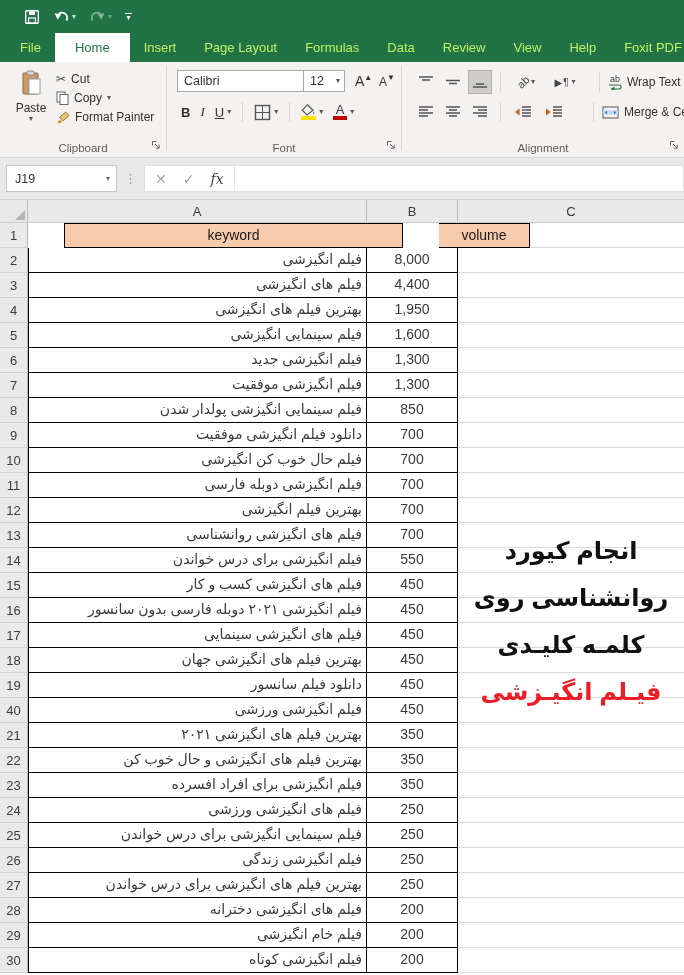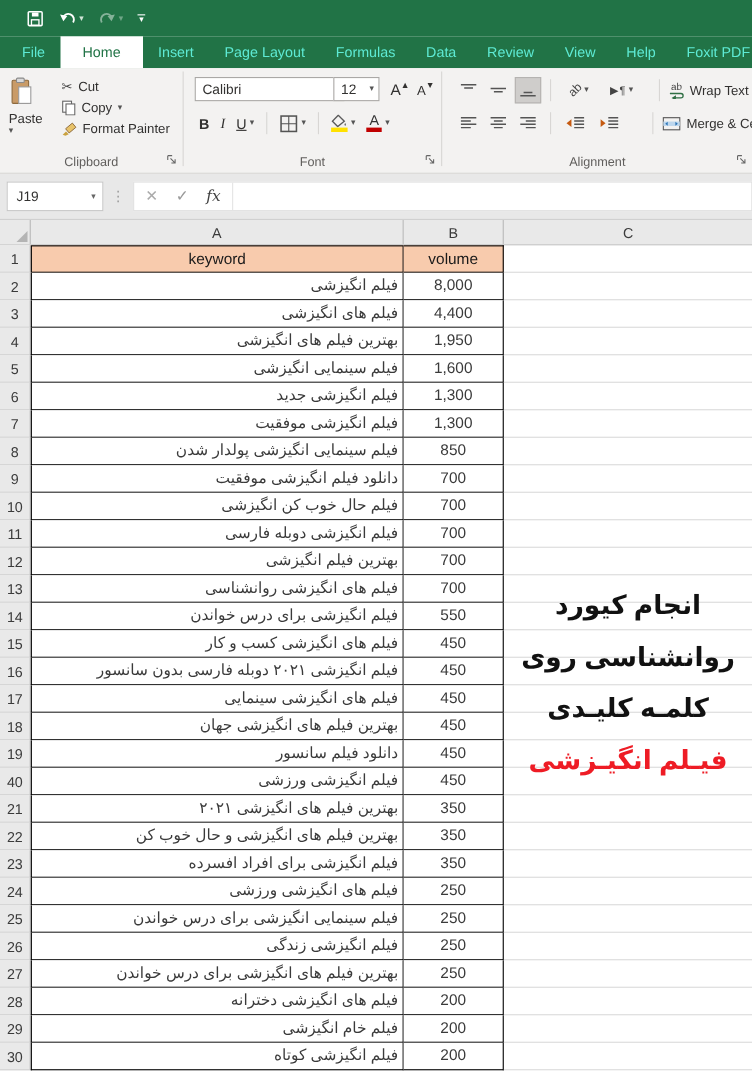--- a/index.html
+++ b/index.html
@@ -12,35 +12,35 @@
   .qat .qbtn { display:flex; align-items:center; gap:2px; cursor:pointer; }
   .qat svg { display:block; }
   .qchev { color:#cfe3d6; font-size:8px; line-height:8px; }
   .dim { opacity:.45; }
   .qat-more { display:flex; flex-direction:column; align-items:center; color:#fff; }
   .qat-more .bar { width:7px; border-top:1px solid #fff; margin-bottom:1px; }
   .qat-more .c { font-size:8px; line-height:6px; color:#fff; }
 
   
   .tabbar { height:29px; background:#217346; display:flex; align-items:stretch; padding-left:6px; }
-  .tab { color:#5eead4; font-size:13px; display:flex; align-items:center; padding:0 14px; cursor:pointer; white-space:nowrap; }
+  .tab { color:#bef264; font-size:13px; display:flex; align-items:center; padding:0 14px; cursor:pointer; white-space:nowrap; }
   .tab.active { background:#fff; color:#217346; padding:0 20px; }
 
   
   .ribbon { height:96px; background:#f3f2f1; border-bottom:1px solid #d8d6d4; position:relative; display:flex; }
   .rgroup { position:relative; height:100%; }
   .gsep { width:1px; background:#d8d6d4; height:86px; margin-top:3px; }
   .glabel { position:absolute; bottom:3px; left:0; right:0; text-align:center; font-size:11.5px; color:#605e5c; }
   .launcher { position:absolute; bottom:4px; right:5px; cursor:pointer; }
   .ic { color:#444; }
   .chev { font-size:8px; color:#555; line-height:8px; }
 
   
   .g-clip { width:166px; }
-  .paste-btn { position:absolute; left:8px; top:8px; width:46px; cursor:pointer; }
+  .paste-btn { position:absolute; left:8px; top:8px; width:46px; text-align:center; cursor:pointer; }
   .paste-btn .lbl { font-size:12px; margin-top:2px; }
   .clip-col { position:absolute; left:56px; top:10px; display:flex; flex-direction:column; gap:5px; }
   .small-btn { display:flex; align-items:center; gap:5px; font-size:12px; cursor:pointer; white-space:nowrap; }
 
   
   .g-font { width:234px; }
   .combo { position:absolute; background:#fff; border:1px solid #aaa8a6; height:22px; display:flex; align-items:center; font-size:12.5px; cursor:pointer; }
   .combo .val { flex:1; padding-left:6px; }
   .combo .chev { padding:0 4px; }
   .f-family { left:10px; top:8px; width:136px; }
@@ -60,21 +60,21 @@
   .arow { position:absolute; left:12px; display:flex; align-items:center; gap:3px; }
   .arow.r1 { top:8px; } .arow.r2 { top:38px; }
   .abtn { width:24px; height:24px; display:flex; align-items:center; justify-content:center; cursor:pointer; border:1px solid transparent; }
   .abtn.sel { background:#cfcdcb; border-color:#b5b3b1; }
   .wbtn { display:flex; align-items:center; gap:5px; font-size:12px; cursor:pointer; white-space:nowrap; }
   .dirbtn { font-size:10px; letter-spacing:1px; }
   .rot { display:inline-block; transform:rotate(-45deg); font-size:11px; color:#444; }
 
   
   .formularow { height:42px; background:#e8e8e8; display:flex; align-items:center; padding:0 0 0 6px; border-bottom:1px solid #d0d0d0; }
-  .namebox { width:88px; height:27px; background:#fff; border:1px solid #c6c6c6; display:flex; align-items:center; font-size:12.5px; }
+  .namebox { width:111px; height:27px; background:#fff; border:1px solid #c6c6c6; display:flex; align-items:center; font-size:12.5px; }
   .namebox .val { flex:1; padding-left:8px; }
   .namebox .chev { padding:0 6px; color:#666; }
   .fdots { color:#9a9a9a; font-size:13px; margin:0 7px; }
   .fstrip { flex:1; height:27px; background:#fff; border:1px solid #e0e0e0; display:flex; align-items:center; }
   .fbtns { display:flex; align-items:center; gap:16px; padding:0 10px; border-right:1px solid #e4e4e4; height:100%; }
   .fx-x { color:#ababab; font-size:14px; }
   .fx-ok { color:#9a9a9a; font-size:14px; }
   .fx-fx { font-family:"DejaVu Serif","Liberation Serif",serif; font-style:italic; font-size:14px; color:#3f3f3f; }
   .finput { flex:1; height:100%; }
 
@@ -84,21 +84,21 @@
   .corner .tri { position:absolute; right:2px; bottom:2px; width:0; height:0; border-bottom:10px solid #b4b4b4; border-left:10px solid transparent; }
   .ch { display:flex; align-items:center; justify-content:center; border-right:1px solid #b9b9b9; cursor:pointer; }
   .ch-a { width:339px; } .ch-b { width:91px; } .ch-c { flex:1; border-right:none; }
 
   .srow { display:flex; height:25px; }
   .rn { width:28px; background:#e9e9e9; border-right:1px solid #b9b9b9; border-bottom:1px solid #d2d2d2; font-size:13px; color:#3b3b3b; display:flex; align-items:center; justify-content:center; cursor:pointer; }
   .cell { border-right:1px solid #000; border-bottom:1px solid #000; font-size:14px; color:#3a3a3a; line-height:23px; white-space:nowrap; overflow:hidden; cursor:cell; background:#fff; }
   .ca { width:339px; text-align:right; padding:0 4px; direction:rtl; border-left:1px solid #000; }
   .cb { width:91px; text-align:center; }
   .cc { flex:1; border-right:none; border-bottom:1px solid #dadada; background:transparent; cursor:cell; }
-  .hdr1 .ca, .hdr1 .cb { background:#F8CBAD; text-align:center; border-top:1px solid #000; color:#1a1a1a; }
+  .hdr1 .ca, .hdr1 .cb { background:#F8CBAD; text-align:center; border-top:1px solid #000; color:#1a1a1a;margin-left:36px; }
   .hdr1 .ca { direction:ltr; }
 
   
   .annotation { position:absolute; left:458px; top:527px; width:226px; text-align:center; direction:rtl; pointer-events:none; }
   .ann-line { font-weight:bold; font-size:24px; line-height:47px; white-space:nowrap; }
 </style>
 </head>
 <body>
 
 <div class="titlebar">

